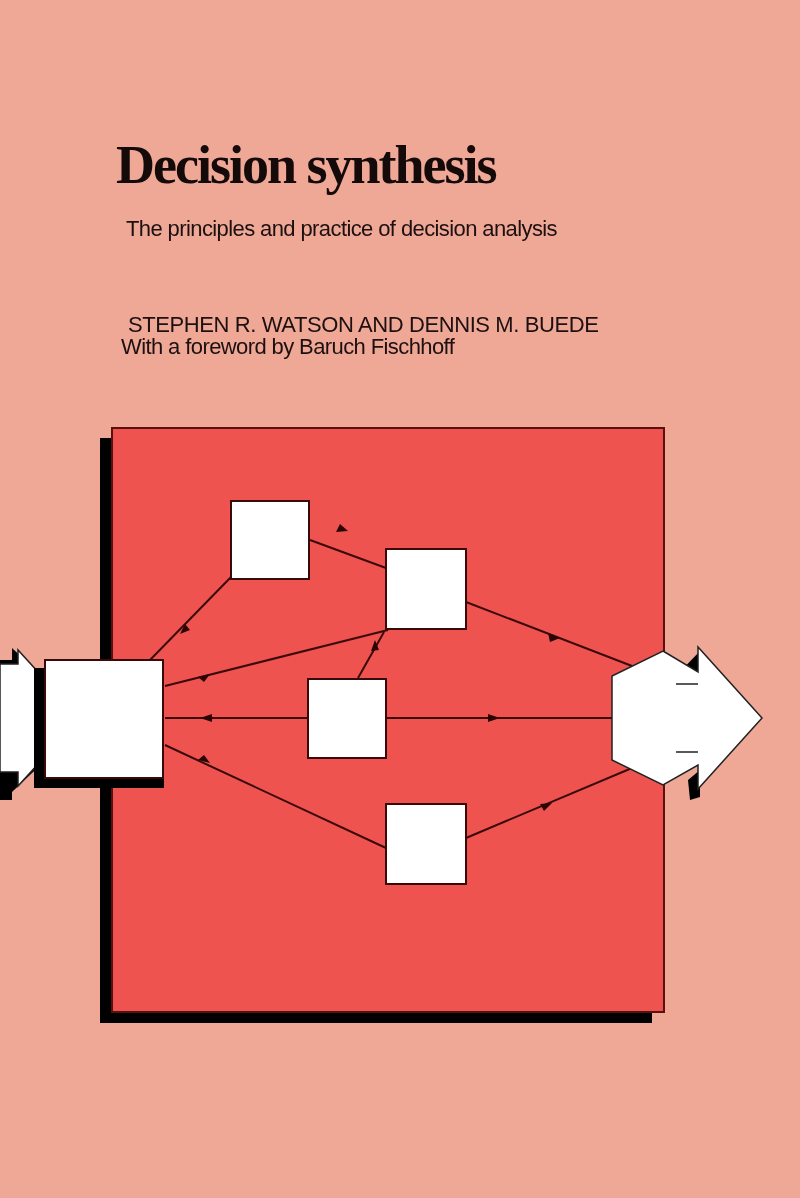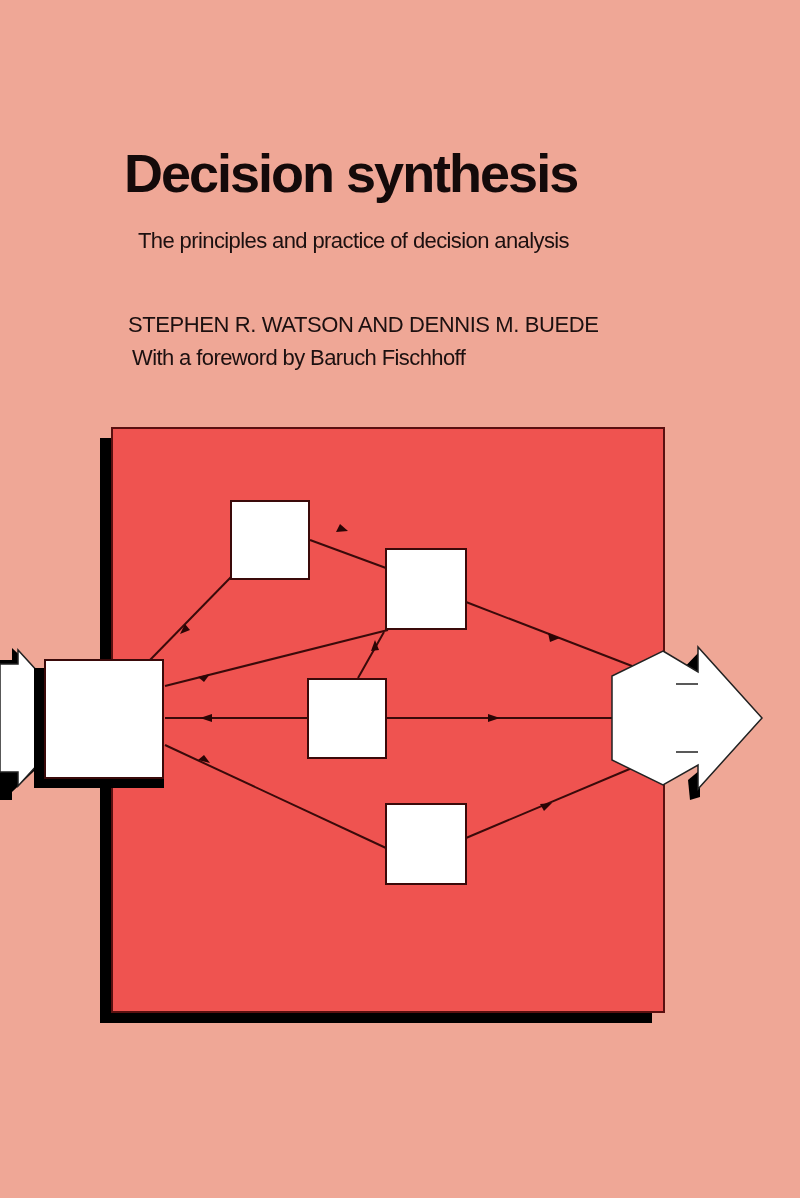--- a/index.html
+++ b/index.html
@@ -1,20 +1,20 @@
 <!DOCTYPE html>
 <html><head>
 <meta charset="utf-8">
 <style>
   html, body { margin: 0; padding: 0; }
   body { width: 800px; height: 1198px; background: #efa796; position: relative; overflow: hidden; font-family: "Liberation Sans", sans-serif; }
-  .title { position: absolute; left: 116px; top: 138px; font-size: 54px; font-weight: bold; color: #140a0a; letter-spacing: -2px; margin: 8px; line-height: 1; }
-  .subtitle { position: absolute; left: 122px; top: 212px; font-size: 22px; color: #1c1010; letter-spacing: -0.6px; margin: 16px; }
+  .title { position: absolute; left: 116px; top: 138px; font-size: 54px; font-weight: bold; color: #140a0a; letter-spacing: -2px; margin: 0; line-height: 1; font-family: Liberation Serif, serif; }
+  .subtitle { position: absolute; left: 122px; top: 212px; font-size: 22px; color: #1c1010; letter-spacing: -0.6px; margin: 4px; }
   .authors { position: absolute; left: 120px; top: 304px; font-size: 22px; color: #1c1010; letter-spacing: -0.4px; margin: 8px; }
-  .foreword { position: absolute; left: 120px; top: 333px; font-size: 22px; color: #1c1010; letter-spacing: -0.6px; margin: 12px; }
+  .foreword { position: absolute; left: 120px; top: 333px; font-size: 22px; color: #1c1010; letter-spacing: -0.6px; margin: 1px; }
   svg.art { position: absolute; left: 0; top: 0; }
 </style>
 </head>
 <body>
 
 <h1 class="title">Decision synthesis</h1>
 <p class="subtitle">The principles and practice of decision analysis</p>
 <p class="authors">STEPHEN R. WATSON AND DENNIS M. BUEDE</p>
 <p class="foreword">With a foreword by Baruch Fischhoff</p>
 

